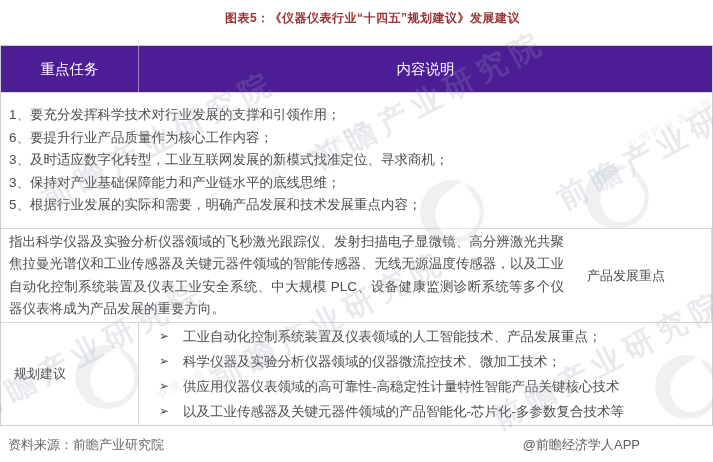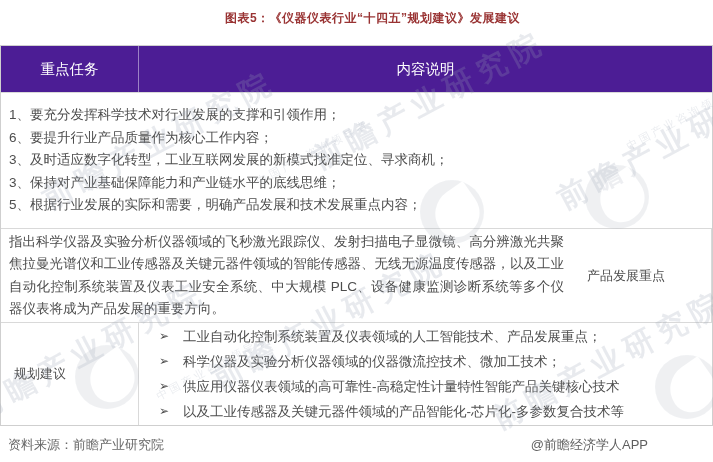--- a/index.html
+++ b/index.html
@@ -26,21 +26,21 @@
   .r2{height:94px;}
   .r3{height:103px;}
   .line{line-height:22.5px;}
   .para{line-height:22.3px;text-align:justify;}
   .bullet-line{display:flex;line-height:25px;}
   .arrow{flex:0 0 36px;width:36px;padding-left:12px;box-sizing:border-box;font-size:12px;}
   .bullet-text{flex:1;}
 
   .footer{position:absolute;top:436px;left:0;width:660px;height:20px;font-size:13px;color:#696969;}
   .footer .src{position:absolute;left:8px;top:0;}
-  .footer .credit{position:absolute;right:12px;top:0;color:#5e5e5e;}
+  .footer .credit{position:absolute;right:20px;top:0;color:#5e5e5e;}
 
   
   .wm-layer{position:absolute;inset:0;pointer-events:none;z-index:5;}
   .wm-text{position:absolute;font-weight:bold;color:#9aa4b5;opacity:0.22;
            font-size:30px;letter-spacing:7px;transform:rotate(-28deg);white-space:nowrap;}
   .wm-sub{position:absolute;color:#9aa4b5;opacity:0.20;font-size:11px;letter-spacing:3px;
           transform:rotate(-28deg);white-space:nowrap;}
   .wm-logo{position:absolute;width:64px;height:64px;border-radius:50%;background:#b9bfc9;
            opacity:0.22;overflow:hidden;}
   .wm-logo::after{content:"";position:absolute;left:14px;top:10px;width:46px;height:46px;

